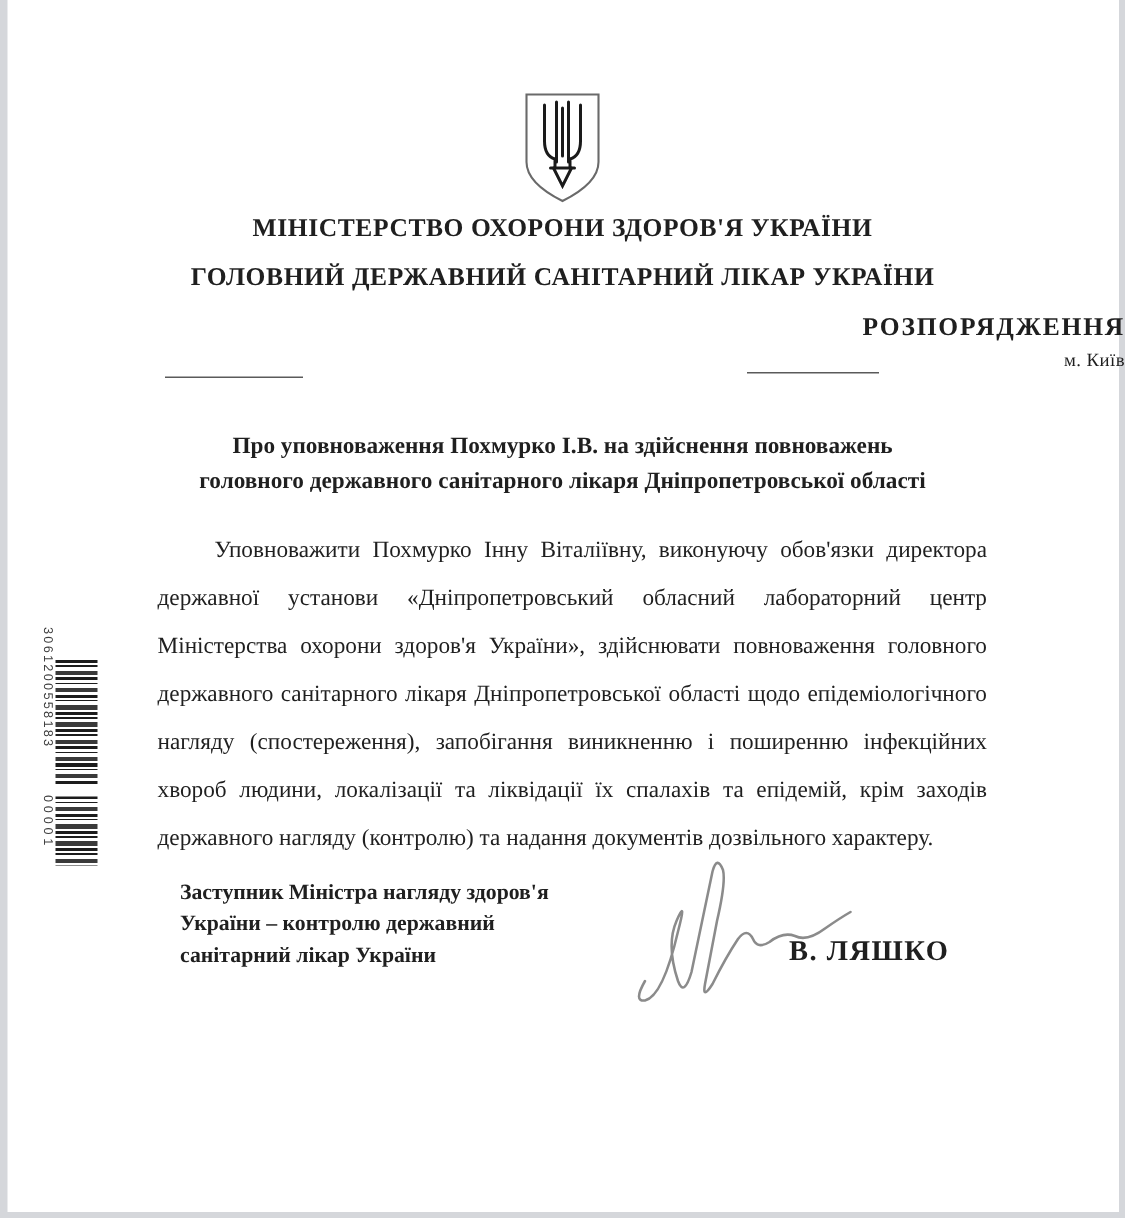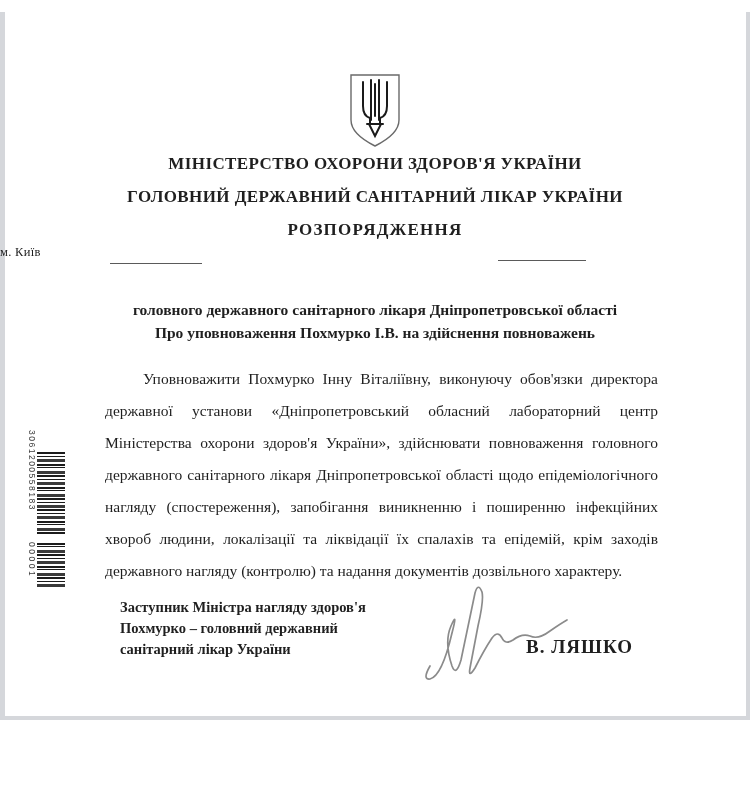--- a/index.html
+++ b/index.html
@@ -1,43 +1,42 @@
 <!DOCTYPE html>
 <html lang="uk"><head>
 <meta charset="utf-8">
 <style>
   html,body{margin:0;padding:0;}
   .page{
     position:relative;
-    width:750px;height:708px;
+    width:750px;height:812px;
     background:#ffffff;
     overflow:hidden;
     font-family:"Liberation Serif","DejaVu Serif",serif;
     color:#1f1f1f;
-    margin-top:12px;
   }
   
   .edge{position:absolute;background:#d5d7db;}
   .edge-left{left:0;top:0;width:5px;height:812px;}
   .edge-right{right:0;top:0;width:4px;height:812px;}
   .edge-bottom{left:0;bottom:0;width:750px;height:4px;}
 
   .emblem{position:absolute;left:50%;top:62px;transform:translateX(-50%);}
 
   .hdr{
     position:absolute;left:0;width:750px;
     text-align:center;font-weight:bold;
     font-size:17px;letter-spacing:.4px;
   }
   .hdr1{top:142px;}
   .hdr2{top:175px;}
-  .hdr3{top:208px;letter-spacing:1.2px;}
+  .hdr3{top:208px;letter-spacing:1.2px;text-align:right;}
   .city{
     position:absolute;left:0;top:233px;width:750px;
-    text-align:left;font-size:12.5px;letter-spacing:.3px;font-weight:normal;
+    text-align:right;font-size:12.5px;letter-spacing:.3px;font-weight:normal;
   }
   .rule{position:absolute;height:0;border-top:1.3px solid #5a5a5a;}
   .rule-left{left:110px;top:251px;width:92px;}
   .rule-right{left:498px;top:248px;width:88px;}
 
   .doc-title{
     position:absolute;left:70px;top:286px;width:610px;
     text-align:center;font-weight:bold;font-size:15.5px;line-height:23px;
   }
 
@@ -108,29 +107,29 @@
   </div>
 
   <div class="hdr hdr1">МІНІСТЕРСТВО ОХОРОНИ ЗДОРОВ'Я УКРАЇНИ</div>
   <div class="hdr hdr2">ГОЛОВНИЙ ДЕРЖАВНИЙ САНІТАРНИЙ ЛІКАР УКРАЇНИ</div>
   <div class="hdr hdr3">РОЗПОРЯДЖЕННЯ</div>
   <div class="city">м. Київ</div>
   <div class="rule rule-left"></div>
   <div class="rule rule-right"></div>
 
   <div class="doc-title">
+    <div>Про уповноваження Похмурко І.В. на здійснення повноважень</div>
     <div>головного державного санітарного лікаря Дніпропетровської області</div>
-    <div>Про уповноваження Похмурко І.В. на здійснення повноважень</div>
   </div>
 
   <p class="body-text">Уповноважити Похмурко Інну Віталіївну, виконуючу обов'язки директора державної установи «Дніпропетровський обласний лабораторний центр Міністерства охорони здоров'я України», здійснювати повноваження головного державного санітарного лікаря Дніпропетровської області щодо епідеміологічного нагляду (спостереження), запобігання виникненню і поширенню інфекційних хвороб людини, локалізації та ліквідації їх спалахів та епідемій, крім заходів державного нагляду (контролю) та надання документів дозвільного характеру.</p>
 
   <div class="sig-position">
     <div>Заступник Міністра нагляду здоров'я</div>
-    <div>Похмурко – головний державний</div>
+    <div>України – контролю державний</div>
     <div>санітарний лікар України</div>
   </div>
 
   <div class="sig-scrawl">
     <svg width="150" height="118" viewBox="0 0 150 118">
       <path d="M12 88 Q4 102 12 101 Q24 98 34 55 Q40 32 33 48 Q26 64 34 88 Q38 99 43 82 L57 15 Q60 4 64 14 Q66 22 60 48 L52 90 Q50 101 57 90 Q66 72 74 60 Q80 52 84 60 Q87 67 95 62 Q104 55 112 58 Q120 62 132 53 Q142 46 149 42" fill="none" stroke="#8b8b8b" stroke-width="1.7" stroke-linecap="round"></path>
     </svg>
   </div>
 
   <div class="sig-name">В. ЛЯШКО</div>

